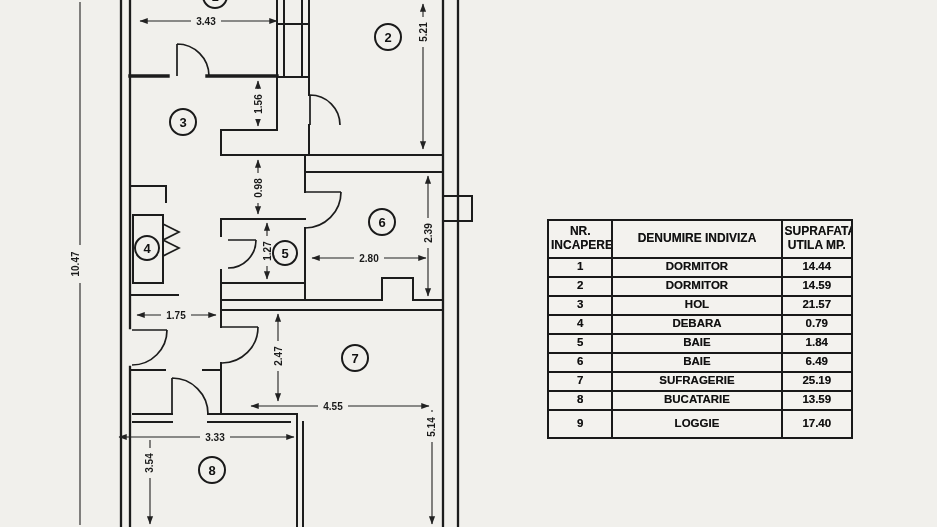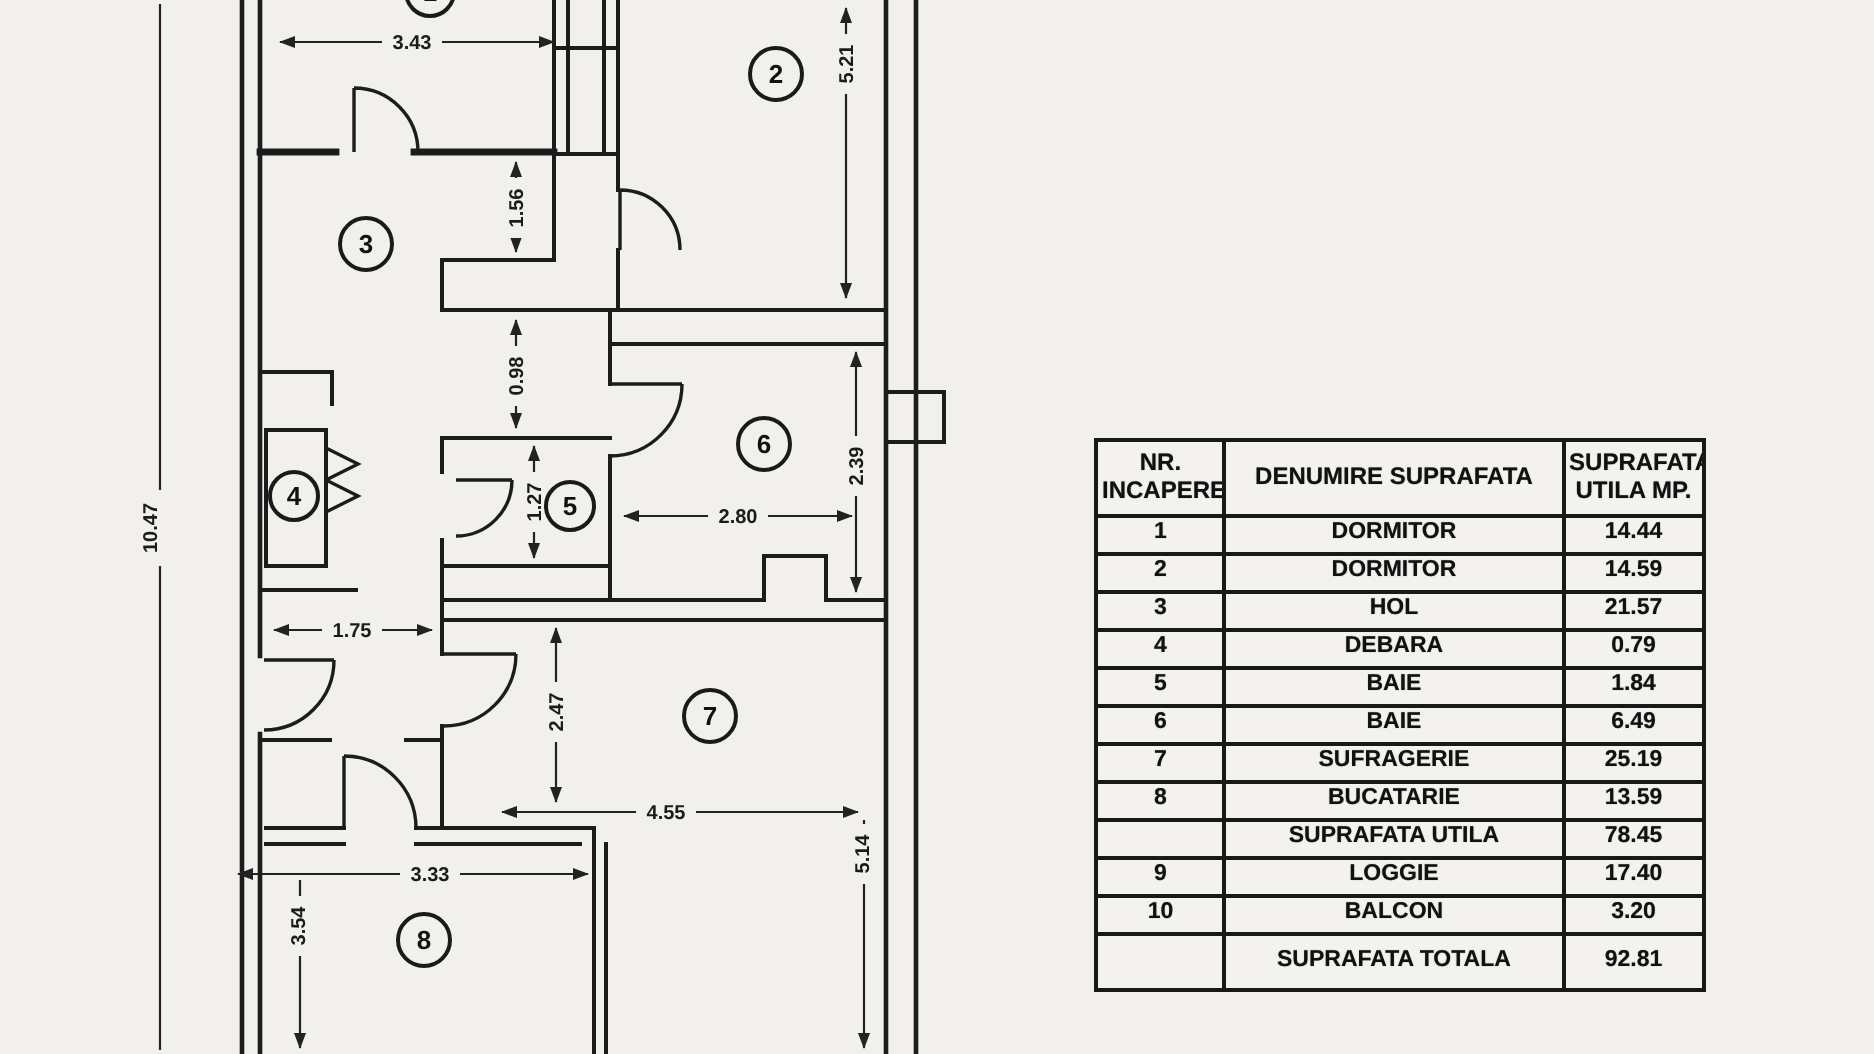--- a/index.html
+++ b/index.html
@@ -205,21 +205,21 @@
 <div id="area-table-wrap">
   <table>
     <colgroup>
         <col class="c-nr">
         <col class="c-den">
         <col class="c-sup">
       </colgroup>
     <thead>
       <tr>
         <th>NR. INCAPERE</th>
-        <th>DENUMIRE SUPRAFATA</th>
+        <th>DENUMIRE INDIVIZA</th>
         <th>SUPRAFATA UTILA MP.</th>
       </tr>
     </thead>
     <tbody>
       <tr>
           <td>1</td>
           <td>DORMITOR</td>
           <td>14.44</td>
         </tr>
       <tr>
@@ -251,34 +251,19 @@
           <td>7</td>
           <td>SUFRAGERIE</td>
           <td>25.19</td>
         </tr>
       <tr>
           <td>8</td>
           <td>BUCATARIE</td>
           <td>13.59</td>
         </tr>
       <tr>
-          <td></td>
-          <td>SUPRAFATA UTILA</td>
-          <td>78.45</td>
-        </tr>
-      <tr>
           <td>9</td>
           <td>LOGGIE</td>
           <td>17.40</td>
         </tr>
-      <tr>
-          <td>10</td>
-          <td>BALCON</td>
-          <td>3.20</td>
-        </tr>
-      <tr>
-          <td></td>
-          <td>SUPRAFATA TOTALA</td>
-          <td>92.81</td>
-        </tr>
     </tbody>
   </table>
 </div>
 
 </body></html>

